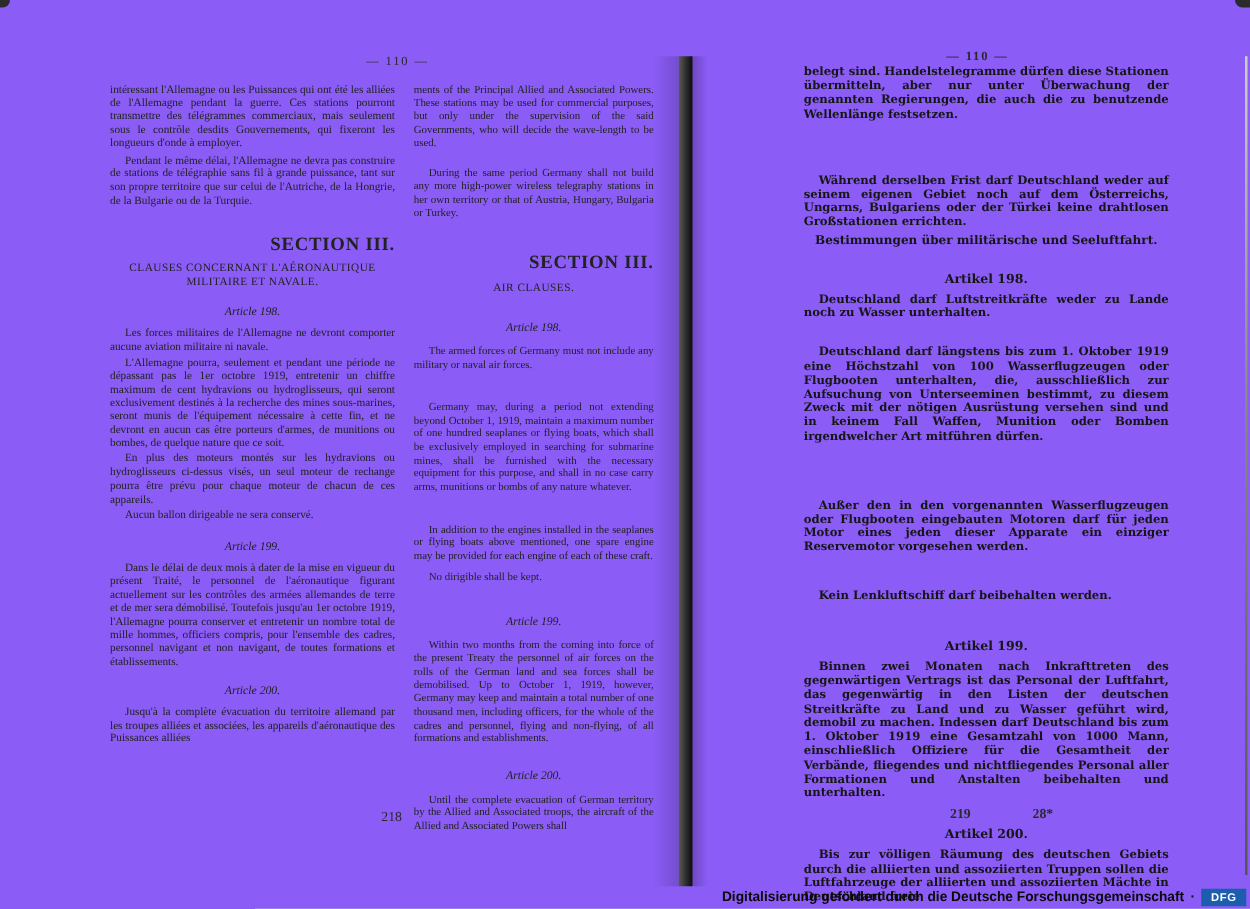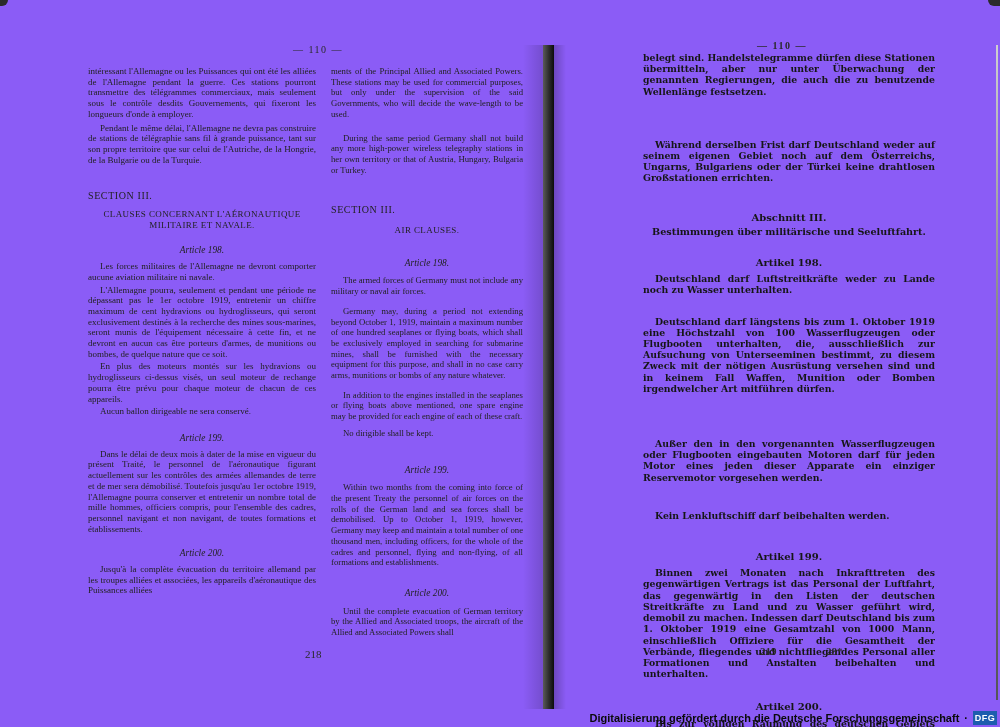--- a/index.html
+++ b/index.html
@@ -36,37 +36,37 @@
   
   .col { position:absolute; }
   .col-french  { left:88px;  top:66px; width:228px; font-size:9px;   line-height:10.7px; }
   .col-english { left:331px; top:66px; width:192px; font-size:8.7px; line-height:10.7px; }
   .col-german  { left:643px; top:52px; width:292px; font-size:9.3px; line-height:11.2px;
                  font-weight:700; color:#161616; font-family:"DejaVu Serif", serif; }
 
   .p { text-align:justify; text-indent:12px; margin-top:2px; hyphens:auto; }
   .p-cont { text-indent:0; margin-top:0; }
 
-  .sec-head { text-align:left; font-weight:normal; font-size:10px; letter-spacing:0.6px; }
+  .sec-head { text-align:right; font-weight:bold; font-size:15px; letter-spacing:0.6px; }
   .sec-sub  { text-align:center; font-weight:normal; font-size:9px; letter-spacing:0.4px; margin-top:7px; }
   .art-head { text-align:center; font-style:italic; font-weight:normal; font-size:9.4px; }
 
   
   .f-p2     { margin-top:3px; }
   .f-sec    { margin-top:26px; }
   .f-art198 { margin-top:15px; margin-bottom:5px; }
   .f-art199 { margin-top:16px; margin-bottom:5px; }
   .f-art200 { margin-top:14px; margin-bottom:5px; }
 
   
   .e-p2     { margin-top:13px; }
   .e-sec    { margin-top:30px; }
   .e-sub    { margin-top:9px; }
   .e-art198 { margin-top:22px; margin-bottom:7px; }
-  .e-gap    { margin-top:9px; }
+  .e-gap    { margin-top:23px; }
   .e-gap-sm { margin-top:6px; }
   .e-art199 { margin-top:26px; margin-bottom:7px; }
   .e-art200 { margin-top:20px; margin-bottom:7px; }
 
   
   .g-sec-head { text-align:center; font-size:10px; font-weight:800; margin-top:28px; }
   .g-sec-sub  { text-align:center; font-size:9.6px; font-weight:800; margin-top:3px; }
   .g-art      { text-align:center; font-style:normal; font-weight:700; font-size:10px; }
   .g-p2       { margin-top:42px; }
   .g-art198   { margin-top:20px; margin-bottom:5px; }
@@ -75,21 +75,21 @@
   .g-p198d    { margin-top:27px; text-indent:12px; }
   .g-art199   { margin-top:30px; margin-bottom:5px; }
   .g-art200   { margin-top:22px; margin-bottom:5px; }
 
   
   .footer { position:absolute; right:3px; bottom:1px; height:16px; display:flex; align-items:center; gap:5px;
             font-family:"Liberation Sans", sans-serif; }
   .credit { font-size:11px; font-weight:700; color:#0a0a0a; }
   .sep { font-size:11px; font-weight:700; color:#0a0a0a; }
   .dfg-box { display:inline-flex; align-items:center; justify-content:center;
-             width:24px; height:14px; background:#1d5dae; color:#ffffff;
+             width:36px; height:14px; background:#1d5dae; color:#ffffff;
              font-size:9px; font-weight:700; letter-spacing:0.5px; }
 </style>
 </head>
 <body>
 
 <div class="scan">
 
   <div class="corner corner-tl"></div>
   <div class="corner corner-tr"></div>
   <div class="edge-right"></div>
@@ -132,21 +132,20 @@
     <p class="p">Until the complete evacuation of German territory by the Allied and Associated troops, the aircraft of the Allied and Associated Powers shall</p>
   </div>
 
   <div class="sheetnum sn-218">218</div>
 
   <div class="pagenum pn-right">— 110 —</div>
 
   <div class="col col-german">
     <p class="p p-cont">belegt sind. Handelstelegramme dürfen diese Stationen übermitteln, aber nur unter Überwachung der genannten Regierungen, die auch die zu benutzende Wellenlänge festsetzen.</p>
     <p class="p g-p2">Während derselben Frist darf Deutschland weder auf seinem eigenen Gebiet noch auf dem Österreichs, Ungarns, Bulgariens oder der Türkei keine drahtlosen Großstationen errichten.</p>
-    <h3 class="g-sec-head">Abschnitt III.</h3>
     <h4 class="g-sec-sub">Bestimmungen über militärische und Seeluftfahrt.</h4>
     <h5 class="g-art g-art198">Artikel 198.</h5>
     <p class="p">Deutschland darf Luftstreitkräfte weder zu Lande noch zu Wasser unterhalten.</p>
     <p class="p g-p198b">Deutschland darf längstens bis zum 1. Oktober 1919 eine Höchstzahl von 100 Wasserflugzeugen oder Flugbooten unterhalten, die, ausschließlich zur Aufsuchung von Unterseeminen bestimmt, zu diesem Zweck mit der nötigen Ausrüstung versehen sind und in keinem Fall Waffen, Munition oder Bomben irgendwelcher Art mitführen dürfen.</p>
     <p class="p g-p198c">Außer den in den vorgenannten Wasserflugzeugen oder Flugbooten eingebauten Motoren darf für jeden Motor eines jeden dieser Apparate ein einziger Reservemotor vorgesehen werden.</p>
     <p class="p g-p198d">Kein Lenkluftschiff darf beibehalten werden.</p>
     <h5 class="g-art g-art199">Artikel 199.</h5>
     <p class="p">Binnen zwei Monaten nach Inkrafttreten des gegenwärtigen Vertrags ist das Personal der Luftfahrt, das gegenwärtig in den Listen der deutschen Streitkräfte zu Land und zu Wasser geführt wird, demobil zu machen. Indessen darf Deutschland bis zum 1. Oktober 1919 eine Gesamtzahl von 1000 Mann, einschließlich Offiziere für die Gesamtheit der Verbände, fliegendes und nichtfliegendes Personal aller Formationen und Anstalten beibehalten und unterhalten.</p>
     <h5 class="g-art g-art200">Artikel 200.</h5>
     <p class="p">Bis zur völligen Räumung des deutschen Gebiets durch die alliierten und assoziierten Truppen sollen die Luftfahrzeuge der alliierten und assoziierten Mächte in Deutschland freie</p>

